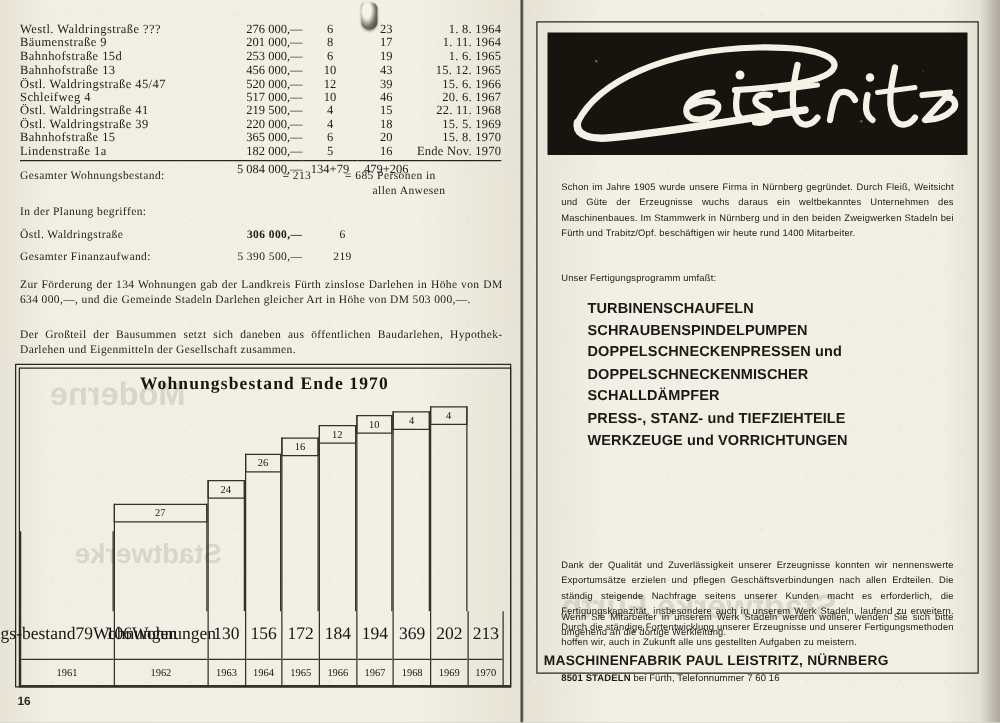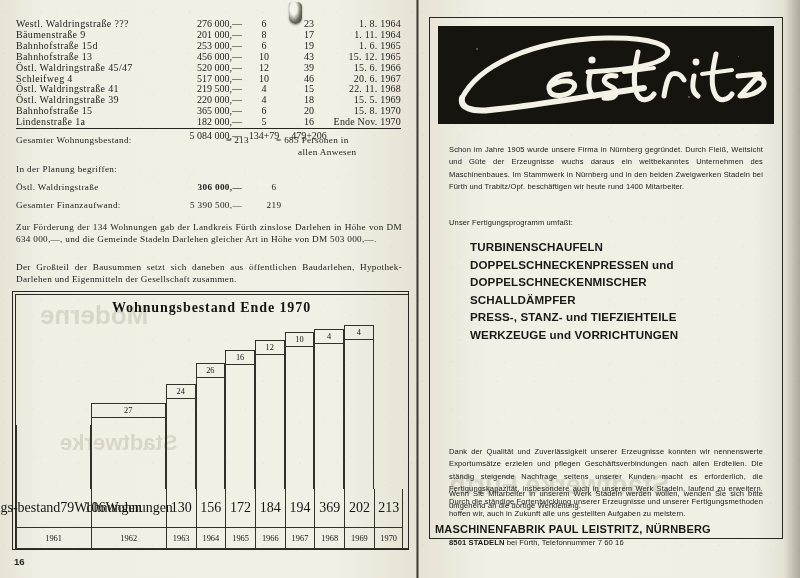--- a/index.html
+++ b/index.html
@@ -376,20 +376,21 @@
             <path d="M300 50 L 322 48 L 302 70 C 310 70, 318 68, 324 62 C 328 58, 326 52, 320 52" stroke-width="5"></path>
           </g>
         </svg>
       </div>
 
       <div id="ad-para-1">Schon im Jahre 1905 wurde unsere Firma in Nürnberg gegründet. Durch Fleiß, Weitsicht und Güte der Erzeugnisse wuchs daraus ein weltbekanntes Unternehmen des Maschinenbaues. Im Stammwerk in Nürnberg und in den beiden Zweigwerken Stadeln bei Fürth und Trabitz/Opf. beschäftigen wir heute rund 1400 Mitarbeiter.</div>
       <div id="ad-lead">Unser Fertigungsprogramm umfaßt:</div>
 
       <div id="product-list">
           <div>TURBINENSCHAUFELN</div>
+          <div>SCHRAUBENSPINDELPUMPEN</div>
           <div>DOPPELSCHNECKENPRESSEN und</div>
           <div>DOPPELSCHNECKENMISCHER</div>
           <div>SCHALLDÄMPFER</div>
           <div>PRESS-, STANZ- und TIEFZIEHTEILE</div>
           <div>WERKZEUGE und VORRICHTUNGEN</div>
         </div>
 
       <div id="ad-para-2">Dank der Qualität und Zuverlässigkeit unserer Erzeugnisse konnten wir nennenswerte Exportumsätze erzielen und pflegen Geschäftsverbindungen nach allen Erdteilen. Die ständig steigende Nachfrage seitens unserer Kunden macht es erforderlich, die Fertigungskapazität, insbesondere auch in unserem Werk Stadeln, laufend zu erweitern. Durch die ständige Fortentwicklung unserer Erzeugnisse und unserer Fertigungsmethoden hoffen wir, auch in Zukunft alle uns gestellten Aufgaben zu meistern.</div>
       <div id="ad-para-3">Wenn Sie Mitarbeiter in unserem Werk Stadeln werden wollen, wenden Sie sich bitte umgehend an die dortige Werkleitung.</div>
 

